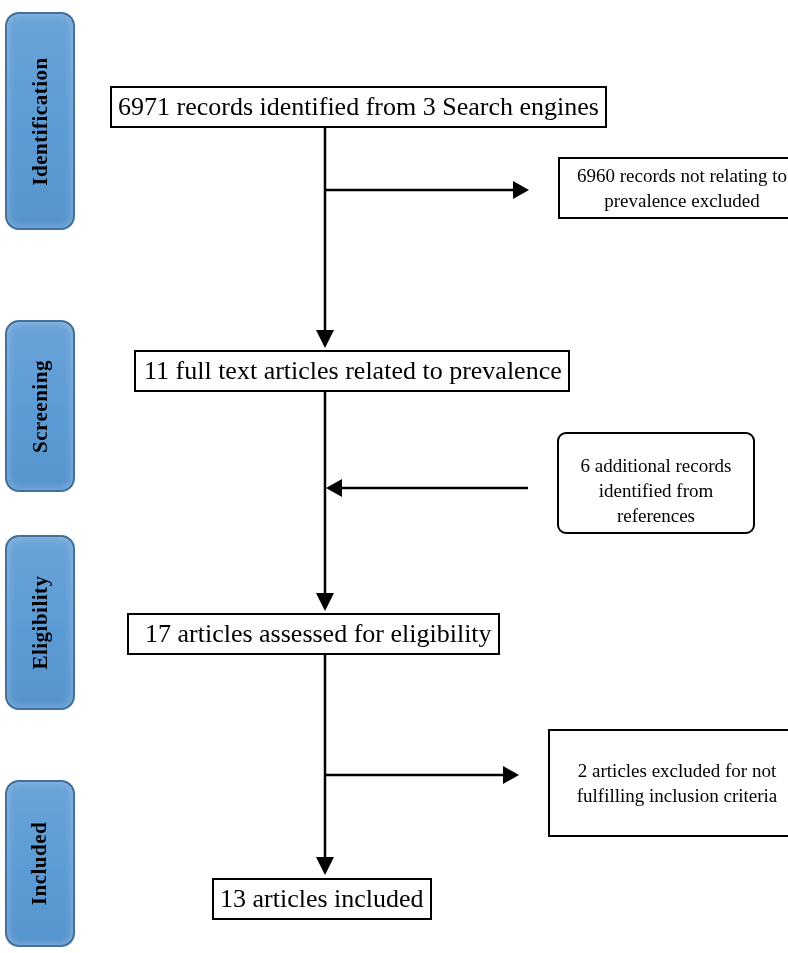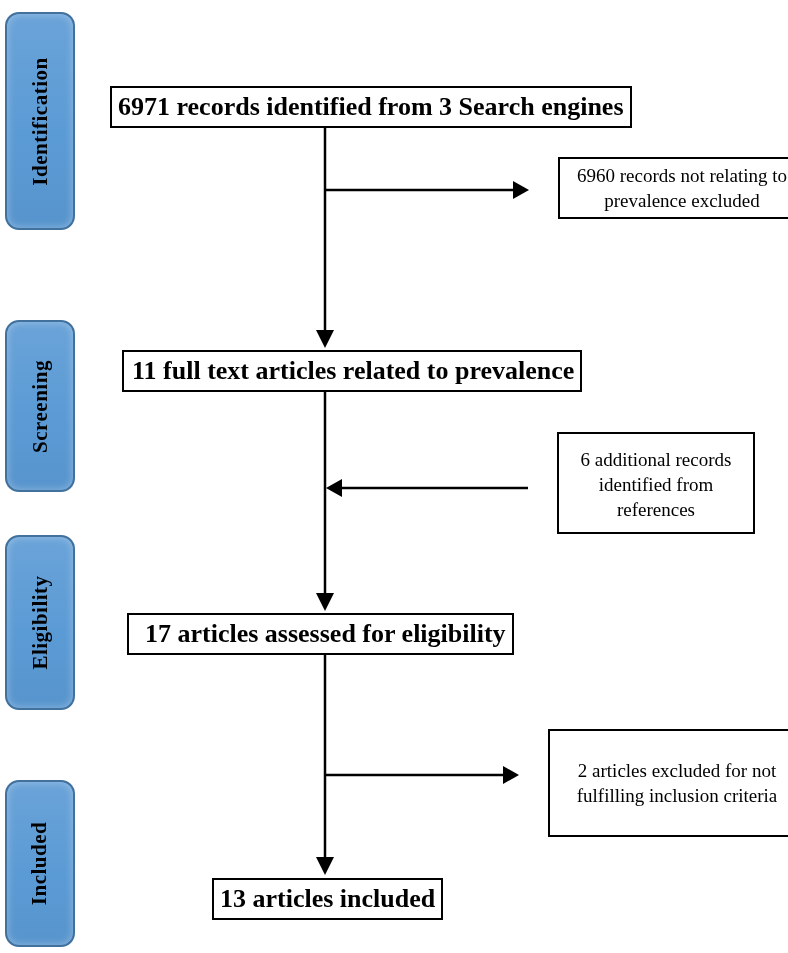--- a/index.html
+++ b/index.html
@@ -44,35 +44,34 @@
     box-sizing: border-box;
     background: #ffffff;
     border: 2px solid #000000;
     text-align: center;
   }
   .main-box {
     white-space: nowrap;
     font-size: 26px;
     line-height: 34px;
     padding: 2px 6px;
-    font-weight: bold;
   }
   .side-box {
     font-size: 19px;
     line-height: 25px;
     display: flex;
     align-items: center;
     justify-content: center;
     margin-left: 29px;
   }
   .side-box-1 { left: 529px; top: 157px; width: 248px; height: 62px; padding: 0 10px; }
-  .side-box-2 { left: 528px; top: 432px; width: 198px; height: 102px; padding: 13px 8px 0 8px; align-items: flex-start; }
+  .side-box-2 { left: 528px; top: 432px; width: 198px; height: 102px; padding: 19px 8px 0 8px; align-items: flex-start; border-radius: 9px; }
   .side-box-3 { left: 519px; top: 729px; width: 258px; height: 108px; padding: 0 20px; }
   .box-identified { left: 110px; top: 86px; }
-  .box-fulltext   { left: 122px; top: 350px; padding-left: 8px; }
+  .box-fulltext   { left: 134px; top: 350px; padding-left: 8px; }
   .box-assessed   { left: 127px; top: 613px; padding-left: 16px; }
   .box-included   { left: 212px; top: 878px; }
   
   .arrows {
     position: absolute;
     left: 0;
     top: 0;
     pointer-events: none;
   }
 </style>

